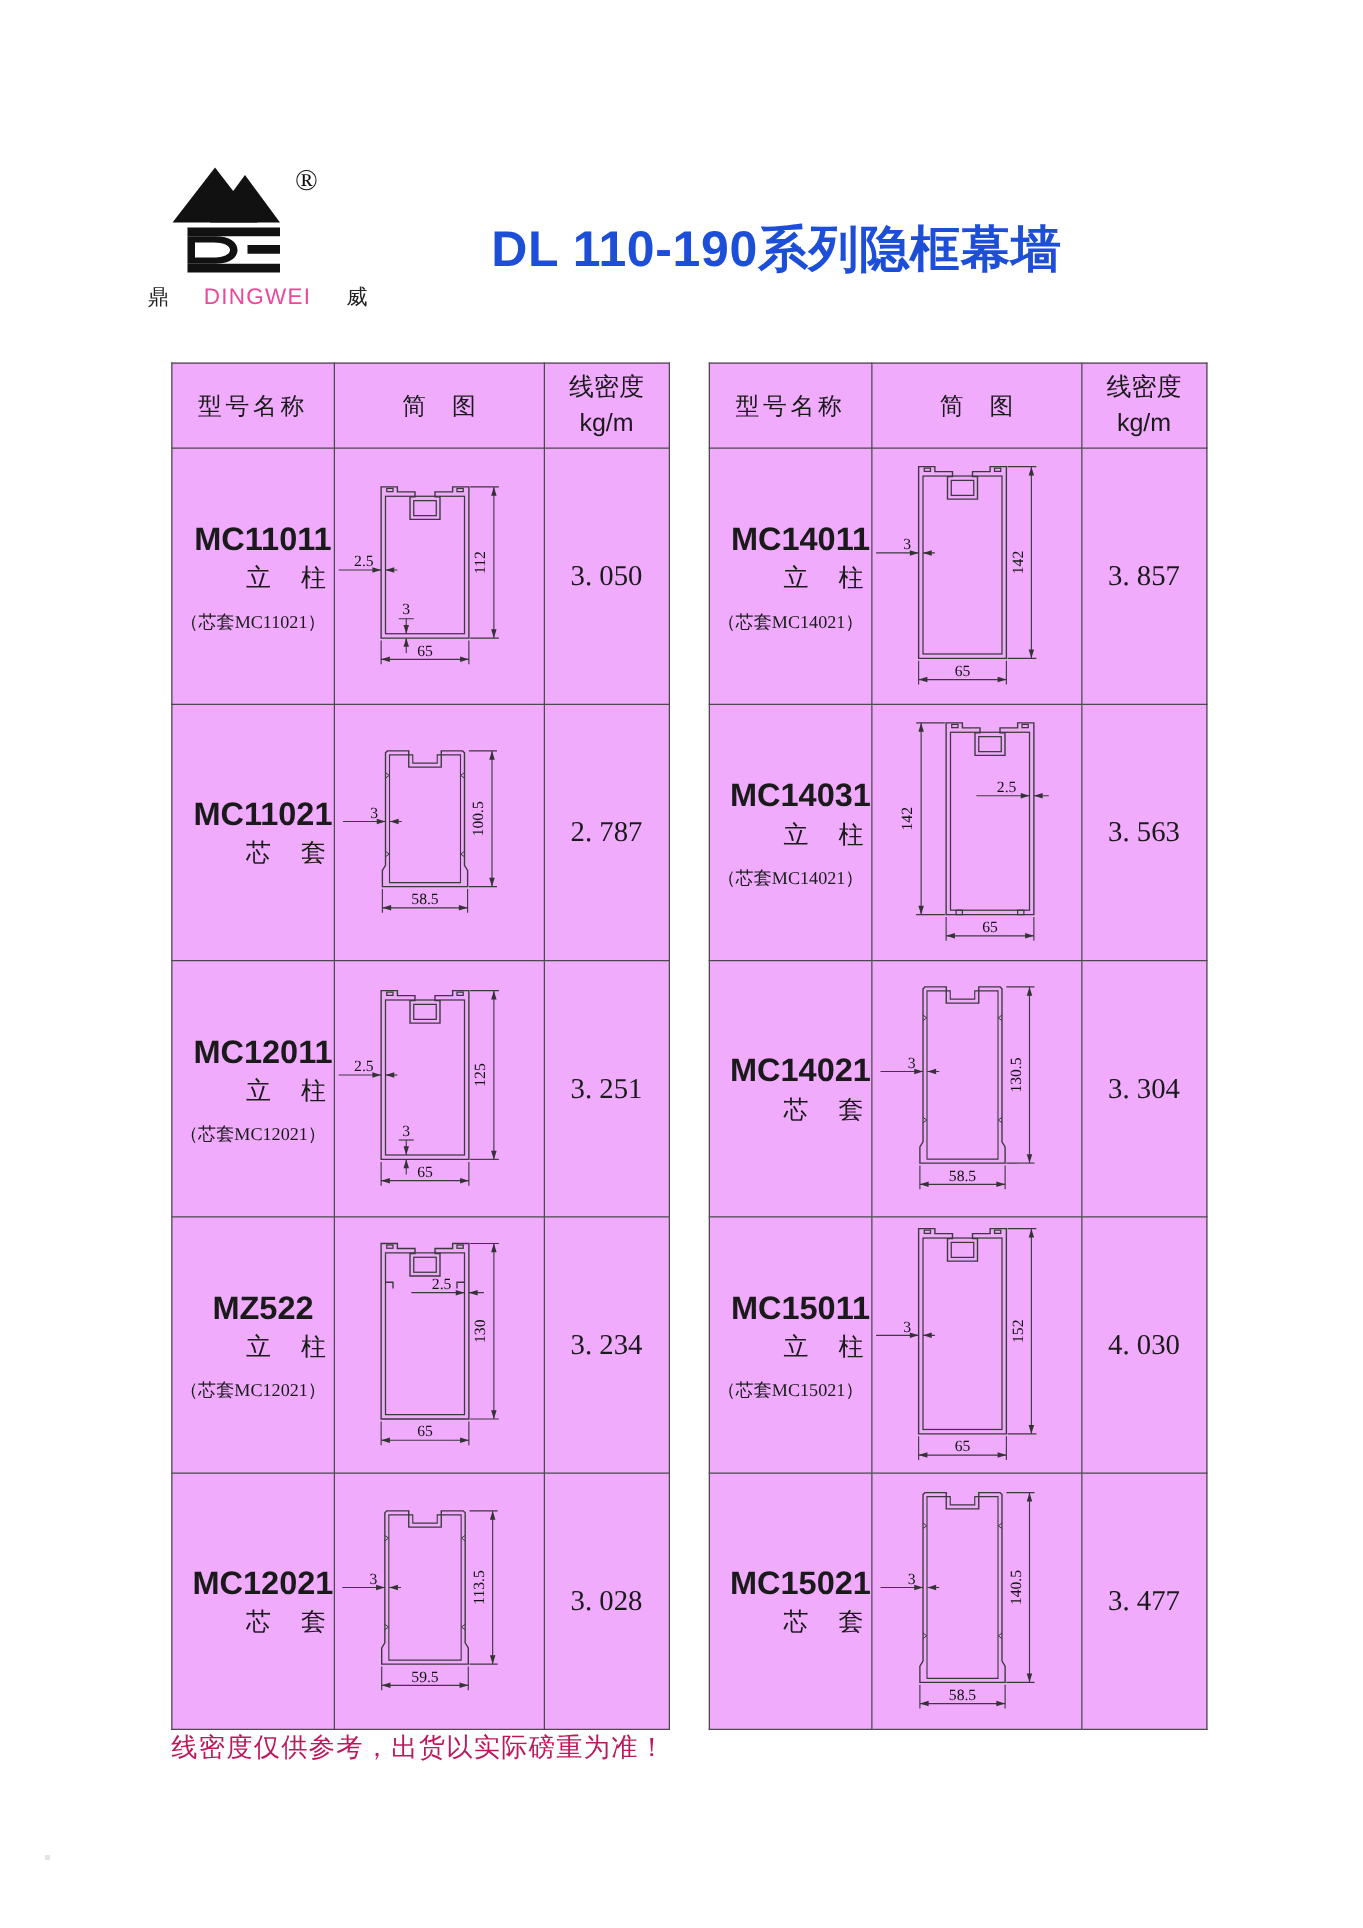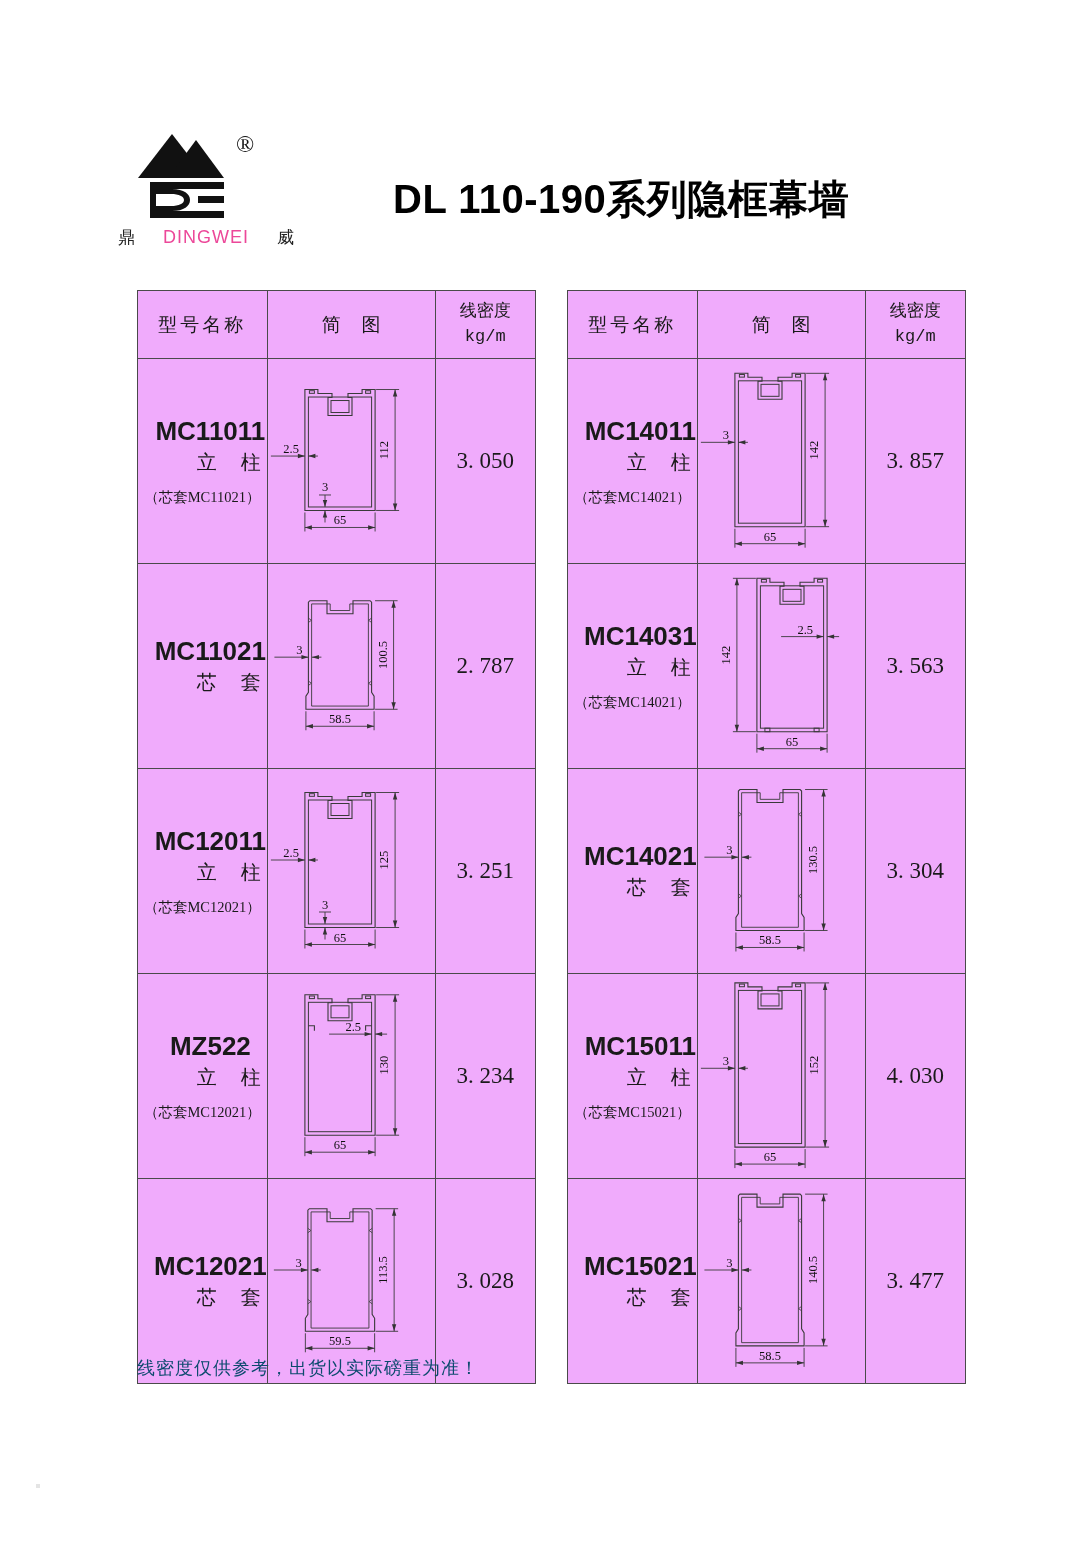--- a/index.html
+++ b/index.html
@@ -9,44 +9,44 @@
 
   
   .logo{position:absolute;left:118px;top:126px;width:176px;}
   .logo-mark{display:block;margin-left:14px;}
   .logo-text{display:flex;justify-content:space-between;align-items:baseline;
              margin-top:0px;font-size:17px;color:#222;}
   .logo-text .en{letter-spacing:1px;font-size:18px;color:#ec4899;}
 
   
   .title{position:absolute;left:393px;top:172px;font-size:40px;font-weight:bold;
-         white-space:nowrap;letter-spacing:0.5px;color:#000000;}
+         white-space:nowrap;letter-spacing:0.5px;color:#1d4ed8;}
 
   
   .ptable{border-collapse:collapse;table-layout:fixed;background:#f0abfc;}
   #table-left{position:absolute;left:137px;top:290px;}
   #table-right{position:absolute;left:567px;top:290px;}
   .ptable th,.ptable td{border:1px solid #4a4a4a;text-align:center;
         vertical-align:middle;padding:0;font-weight:normal;}
   .ptable thead tr{height:68px;}
   .ptable tbody tr{height:205px;}
   .h-model{font-family:"Liberation Serif",serif;font-size:19px;letter-spacing:3px;}
   .h-diagram{font-family:"Liberation Serif",serif;font-size:19px;word-spacing:16px;}
-  .h-density{font-family:Liberation Mono, monospace;font-size:17px;line-height:1.45;}
+  .h-density{font-family:Liberation Sans, sans-serif;font-size:20px;line-height:1.45;}
   .model-num{font-size:26px;font-weight:bold;letter-spacing:0;margin-left:16px;}
   .model-cat{font-family:Liberation Mono, monospace;font-size:20px;letter-spacing:6px;
              margin-top:2px;text-align:right;}
   .model-note{font-family:"Liberation Serif",serif;font-size:14.5px;margin-top:12px;}
   .density{font-family:"Liberation Serif",serif;font-size:23px;}
   .diagram-cell svg{display:block;margin:0 auto;}
   .diagram-cell text{font-family:"Liberation Serif",serif;fill:#111;}
 
-  .footer-note{position:absolute;left:137px;top:1356px;
-               font-family:"Liberation Serif",serif;font-size:18px;
-               letter-spacing:1px;color:#0c4a6e;}
+  .footer-note{position:absolute;left:137px;top:1384px;
+               font-family:"Liberation Serif",serif;font-size:21px;
+               letter-spacing:1px;color:#be185d;}
   .speck{position:absolute;left:36px;top:1484px;width:4px;height:4px;background:#e4e4e4;}
 </style>
 </head>
 <body>
 
 <div class="page">
 
   <div class="logo">
     <svg class="logo-mark" width="140" height="100" viewBox="0 0 140 100">
       <polygon points="6,52 40,8 74,52" fill="#111"></polygon>

